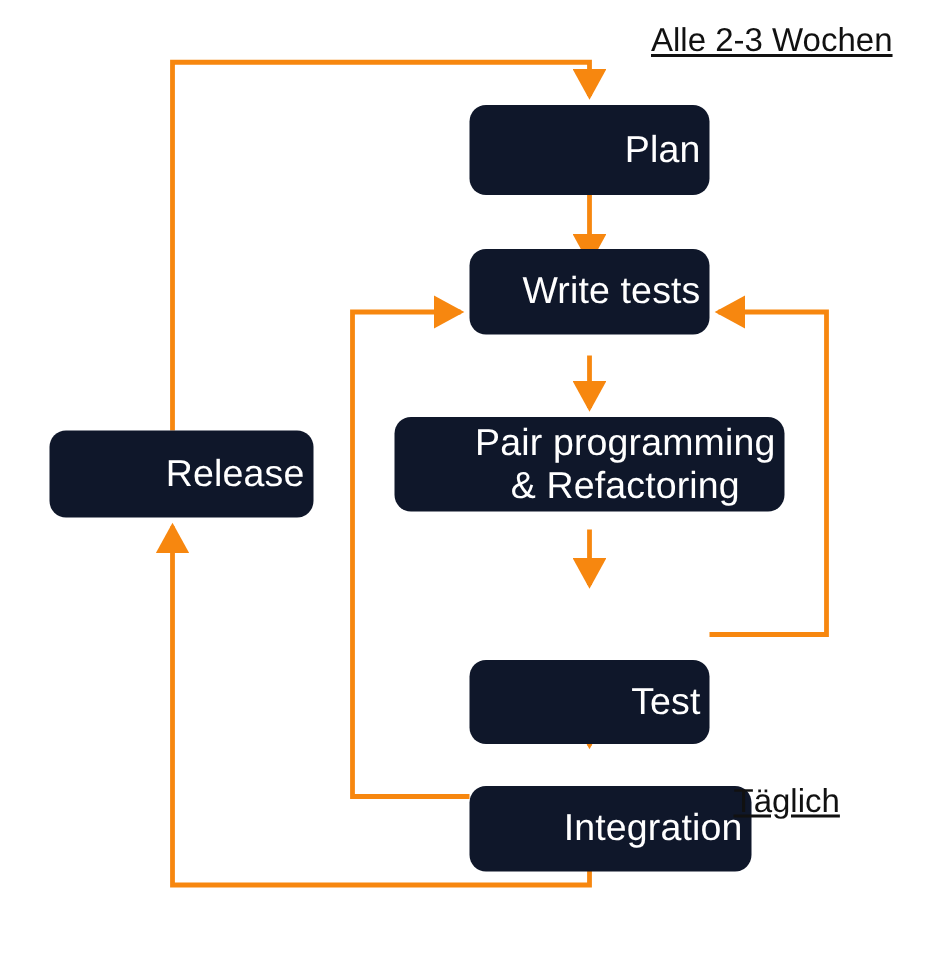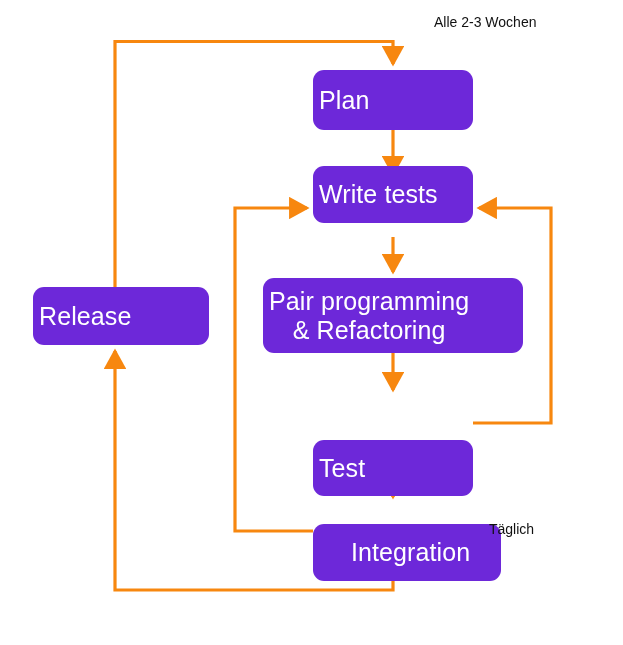--- a/index.html
+++ b/index.html
@@ -25,45 +25,46 @@
   #flow-svg {
     position: absolute;
     left: 0;
     top: 0;
     width: 623px;
     height: 645px;
   }
   .node-box {
     position: absolute;
     box-sizing: border-box;
-    background: #6d28d9;
+    background: #0f172a;
     border-radius: 11px;
     display: flex;
     align-items: center;
-    justify-content: flex-start;
+    justify-content: flex-end;
     text-align: center;
     color: #ffffff;
     font-family: "Liberation Sans", sans-serif;
     font-size: 25px;
     line-height: 1.16;
     letter-spacing: 0.1px;
     z-index: 3;
   }
   .node-label {
     display: block;
     white-space: pre-line;
     padding: 0 6px;
   }
   .annotation {
     position: absolute;
     color: #111111;
     font-family: "Liberation Sans", sans-serif;
-    font-size: 14px;
+    font-size: 22px;
     white-space: nowrap;
     z-index: 4;
+    text-decoration: underline;
   }
 </style>
 </head>
 <body>
 
 <div id="diagram-root">
 
   <svg id="flow-svg" viewBox="0 0 623 645" xmlns="http://www.w3.org/2000/svg">
     <defs>
       <marker id="arrowhead" markerWidth="7" markerHeight="7" refX="5.6" refY="3.5" orient="auto" markerUnits="strokeWidth">
@@ -93,21 +94,21 @@
   </svg>
 
   <div class="node-box" style="left:313px; top:70px; width:160px; height:60px;">
     <span class="node-label">Plan</span>
   </div>
 
   <div class="node-box" style="left:313px; top:166px; width:160px; height:57px;">
     <span class="node-label">Write tests</span>
   </div>
 
-  <div class="node-box" style="left:263px; top:278px; width:260px; height:75px;">
+  <div class="node-box" style="left:263px; top:278px; width:260px; height:63px;">
     <span class="node-label">Pair programming
 &amp; Refactoring</span>
   </div>
 
   <div class="node-box" style="left:313px; top:396px; width:160px; height:56px;margin-top:44px;">
     <span class="node-label">Test</span>
   </div>
 
   <div class="node-box" style="left:313px; top:524px; width:188px; height:57px;padding-left:32px;">
     <span class="node-label">Integration</span>

